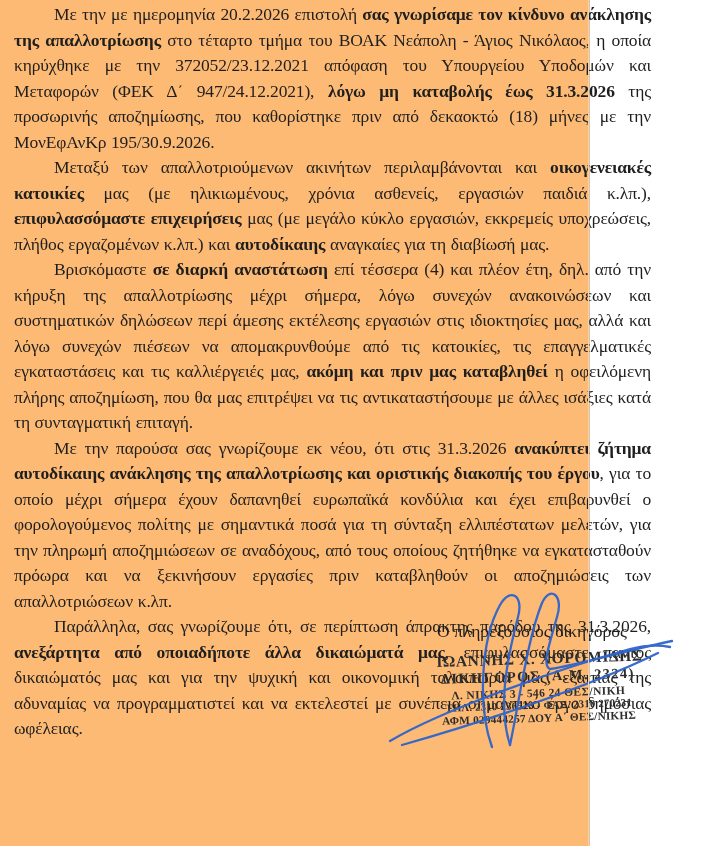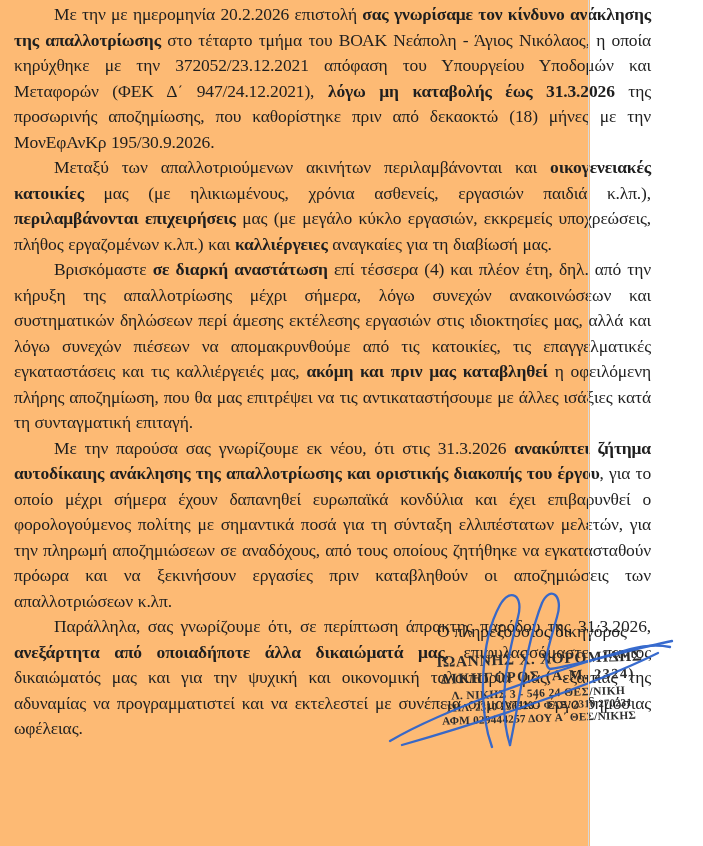--- a/index.html
+++ b/index.html
@@ -86,21 +86,21 @@
     pointer-events: none;
   }
 </style>
 </head>
 <body>
 
 <div class="page">
 
   <div class="body-text" id="paragraphs">
       <p class="para"><span>Με την με ημερομηνία 20.2.2026 επιστολή </span><b>σας γνωρίσαμε τον κίνδυνο ανάκλησης της απαλλοτρίωσης</b><span> στο τέταρτο τμήμα του ΒΟΑΚ Νεάπολη - Άγιος Νικόλαος, η οποία κηρύχθηκε με την 372052/23.12.2021 απόφαση του Υπουργείου Υποδομών και Μεταφορών (ΦΕΚ Δ΄ 947/24.12.2021), </span><b>λόγω μη καταβολής έως 31.3.2026</b><span> της προσωρινής αποζημίωσης, που καθορίστηκε πριν από δεκαοκτώ (18) μήνες με την ΜονΕφΑνΚρ 195/30.9.2026.</span></p>
-      <p class="para"><span>Μεταξύ των απαλλοτριούμενων ακινήτων περιλαμβάνονται και </span><b>οικογενειακές κατοικίες</b><span> μας (με ηλικιωμένους, χρόνια ασθενείς, εργασιών παιδιά κ.λπ.), </span><b>περιλαμβάνονται επιχειρήσεις</b><span> μας (με μεγάλο κύκλο εργασιών, εκκρεμείς υποχρεώσεις, πλήθος εργαζομένων κ.λπ.) και </span><b>καλλιέργειες</b><span> αναγκαίες για τη διαβίωσή μας.</span></p>
+      <p class="para"><span>Μεταξύ των απαλλοτριούμενων ακινήτων περιλαμβάνονται και </span><b>οικογενειακές κατοικίες</b><span> μας (με ηλικιωμένους, χρόνια ασθενείς, εργασιών παιδιά κ.λπ.), </span><b>επιφυλασσόμαστε επιχειρήσεις</b><span> μας (με μεγάλο κύκλο εργασιών, εκκρεμείς υποχρεώσεις, πλήθος εργαζομένων κ.λπ.) και </span><b>αυτοδίκαιης</b><span> αναγκαίες για τη διαβίωσή μας.</span></p>
       <p class="para"><span>Βρισκόμαστε </span><b>σε διαρκή αναστάτωση</b><span> επί τέσσερα (4) και πλέον έτη, δηλ. από την κήρυξη της απαλλοτρίωσης μέχρι σήμερα, λόγω συνεχών ανακοινώσεων και συστηματικών δηλώσεων περί άμεσης εκτέλεσης εργασιών στις ιδιοκτησίες μας, αλλά και λόγω συνεχών πιέσεων να απομακρυνθούμε από τις κατοικίες, τις επαγγελματικές εγκαταστάσεις και τις καλλιέργειές μας, </span><b>ακόμη και πριν μας καταβληθεί</b><span> η οφειλόμενη πλήρης αποζημίωση, που θα μας επιτρέψει να τις αντικαταστήσουμε με άλλες ισάξιες κατά τη συνταγματική επιταγή.</span></p>
       <p class="para"><span>Με την παρούσα σας γνωρίζουμε εκ νέου, ότι στις 31.3.2026 </span><b>ανακύπτει ζήτημα αυτοδίκαιης ανάκλησης της απαλλοτρίωσης και οριστικής διακοπής του έργου</b><span>, για το οποίο μέχρι σήμερα έχουν δαπανηθεί ευρωπαϊκά κονδύλια και έχει επιβαρυνθεί ο φορολογούμενος πολίτης με σημαντικά ποσά για τη σύνταξη ελλιπέστατων μελετών, για την πληρωμή αποζημιώσεων σε αναδόχους, από τους οποίους ζητήθηκε να εγκατασταθούν πρόωρα και να ξεκινήσουν εργασίες πριν καταβληθούν οι αποζημιώσεις των απαλλοτριώσεων κ.λπ.</span></p>
       <p class="para"><span>Παράλληλα, σας γνωρίζουμε ότι, σε περίπτωση άπρακτης παρόδου της 31.3.2026, </span><b>ανεξάρτητα από οποιαδήποτε άλλα δικαιώματά μας</b><span>, επιφυλασσόμαστε παντός δικαιώματός μας και για την ψυχική και οικονομική ταλαιπωρία μας, εξαιτίας της αδυναμίας να προγραμματιστεί και να εκτελεστεί με συνέπεια σημαντικό έργο δημόσιας ωφέλειας.</span></p>
     </div>
 
   <div class="closing">Ο πληρεξούσιος δικηγόρος</div>
 
   <div class="stamp" id="stamp">
       <div class="stamp-line stamp-line-0">ΙΩΑΝΝΗΣ Χ. ΧΟΡΟΜΙΔΗΣ</div>
       <div class="stamp-line stamp-line-1">ΔΙΚΗΓΟΡΟΣ (Α.Μ. 2324)</div>

